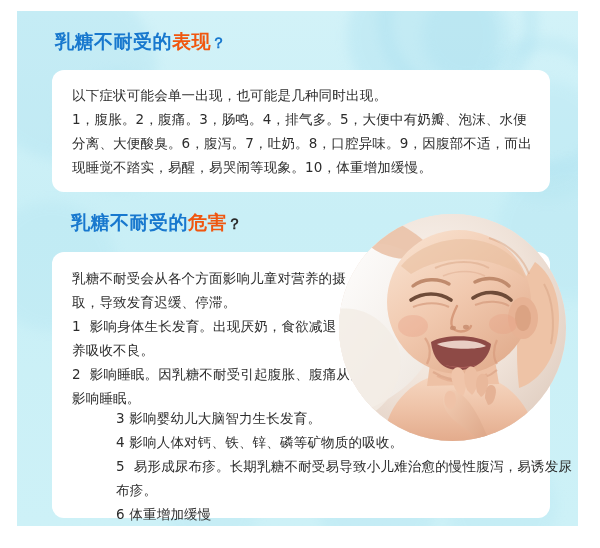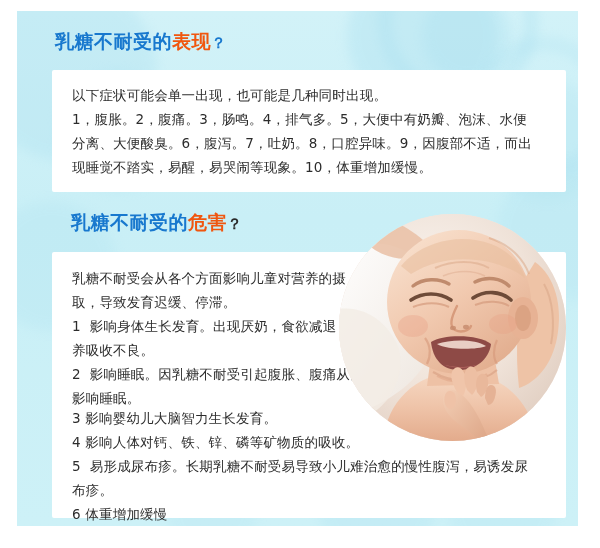--- a/index.html
+++ b/index.html
@@ -74,22 +74,21 @@
   .t-mark-blue { color: #1878ce; font-size: 15px; }
   .t-mark-dark { color: #2b2b2b; font-size: 15px; }
 
   #title-1 { left: 55px; top: 32px; }
   #title-2 { left: 55px; top: 213px; margin-left: 16px; }
 
   
   .card {
     position: absolute;
     background: #ffffff;
-    border-radius: 2px;
-    padding-left: 16px;
+    border-radius: 12px;
   }
   #card-1 {
     left: 52px;
     top: 70px;
     width: 498px;
     height: 122px;
   }
   #card-2 {
     left: 52px;
     top: 252px;
@@ -158,21 +157,21 @@
     <div class="body-text">以下症状可能会单一出现，也可能是几种同时出现。
 1，腹胀。2，腹痛。3，肠鸣。4，排气多。5，大便中有奶瓣、泡沫、水便分离、大便酸臭。6，腹泻。7，吐奶。8，口腔异味。9，因腹部不适，而出现睡觉不踏实，易醒，易哭闹等现象。10，体重增加缓慢。</div>
   </div>
 
   <div class="section-title" id="title-2"><span class="t-blue">乳糖不耐受的</span><span class="t-orange">危害</span><span class="t-mark-dark">？</span></div>
 
   <div class="card" id="card-2">
     <div class="body-text narrow-col">乳糖不耐受会从各个方面影响儿童对营养的摄取，导致发育迟缓、停滞。
 1  影响身体生长发育。出现厌奶，食欲减退，营养吸收不良。
 2  影响睡眠。因乳糖不耐受引起腹胀、腹痛从而影响睡眠。</div>
-    <div class="body-text" style="top:154px;">3 影响婴幼儿大脑智力生长发育。
+    <div class="body-text" style="top:154px;margin-left:44px;">3 影响婴幼儿大脑智力生长发育。
 4 影响人体对钙、铁、锌、磷等矿物质的吸收。
 5  易形成尿布疹。长期乳糖不耐受易导致小儿难治愈的慢性腹泻，易诱发尿布疹。
 6 体重增加缓慢</div>
   </div>
 
   <div class="photo">
     <svg viewBox="0 0 227 227" xmlns="http://www.w3.org/2000/svg" aria-hidden="true">
       <defs>
         <radialGradient id="bgWash" cx="40%" cy="35%" r="80%">
           <stop offset="0%" stop-color="#fbf6f2"></stop>

